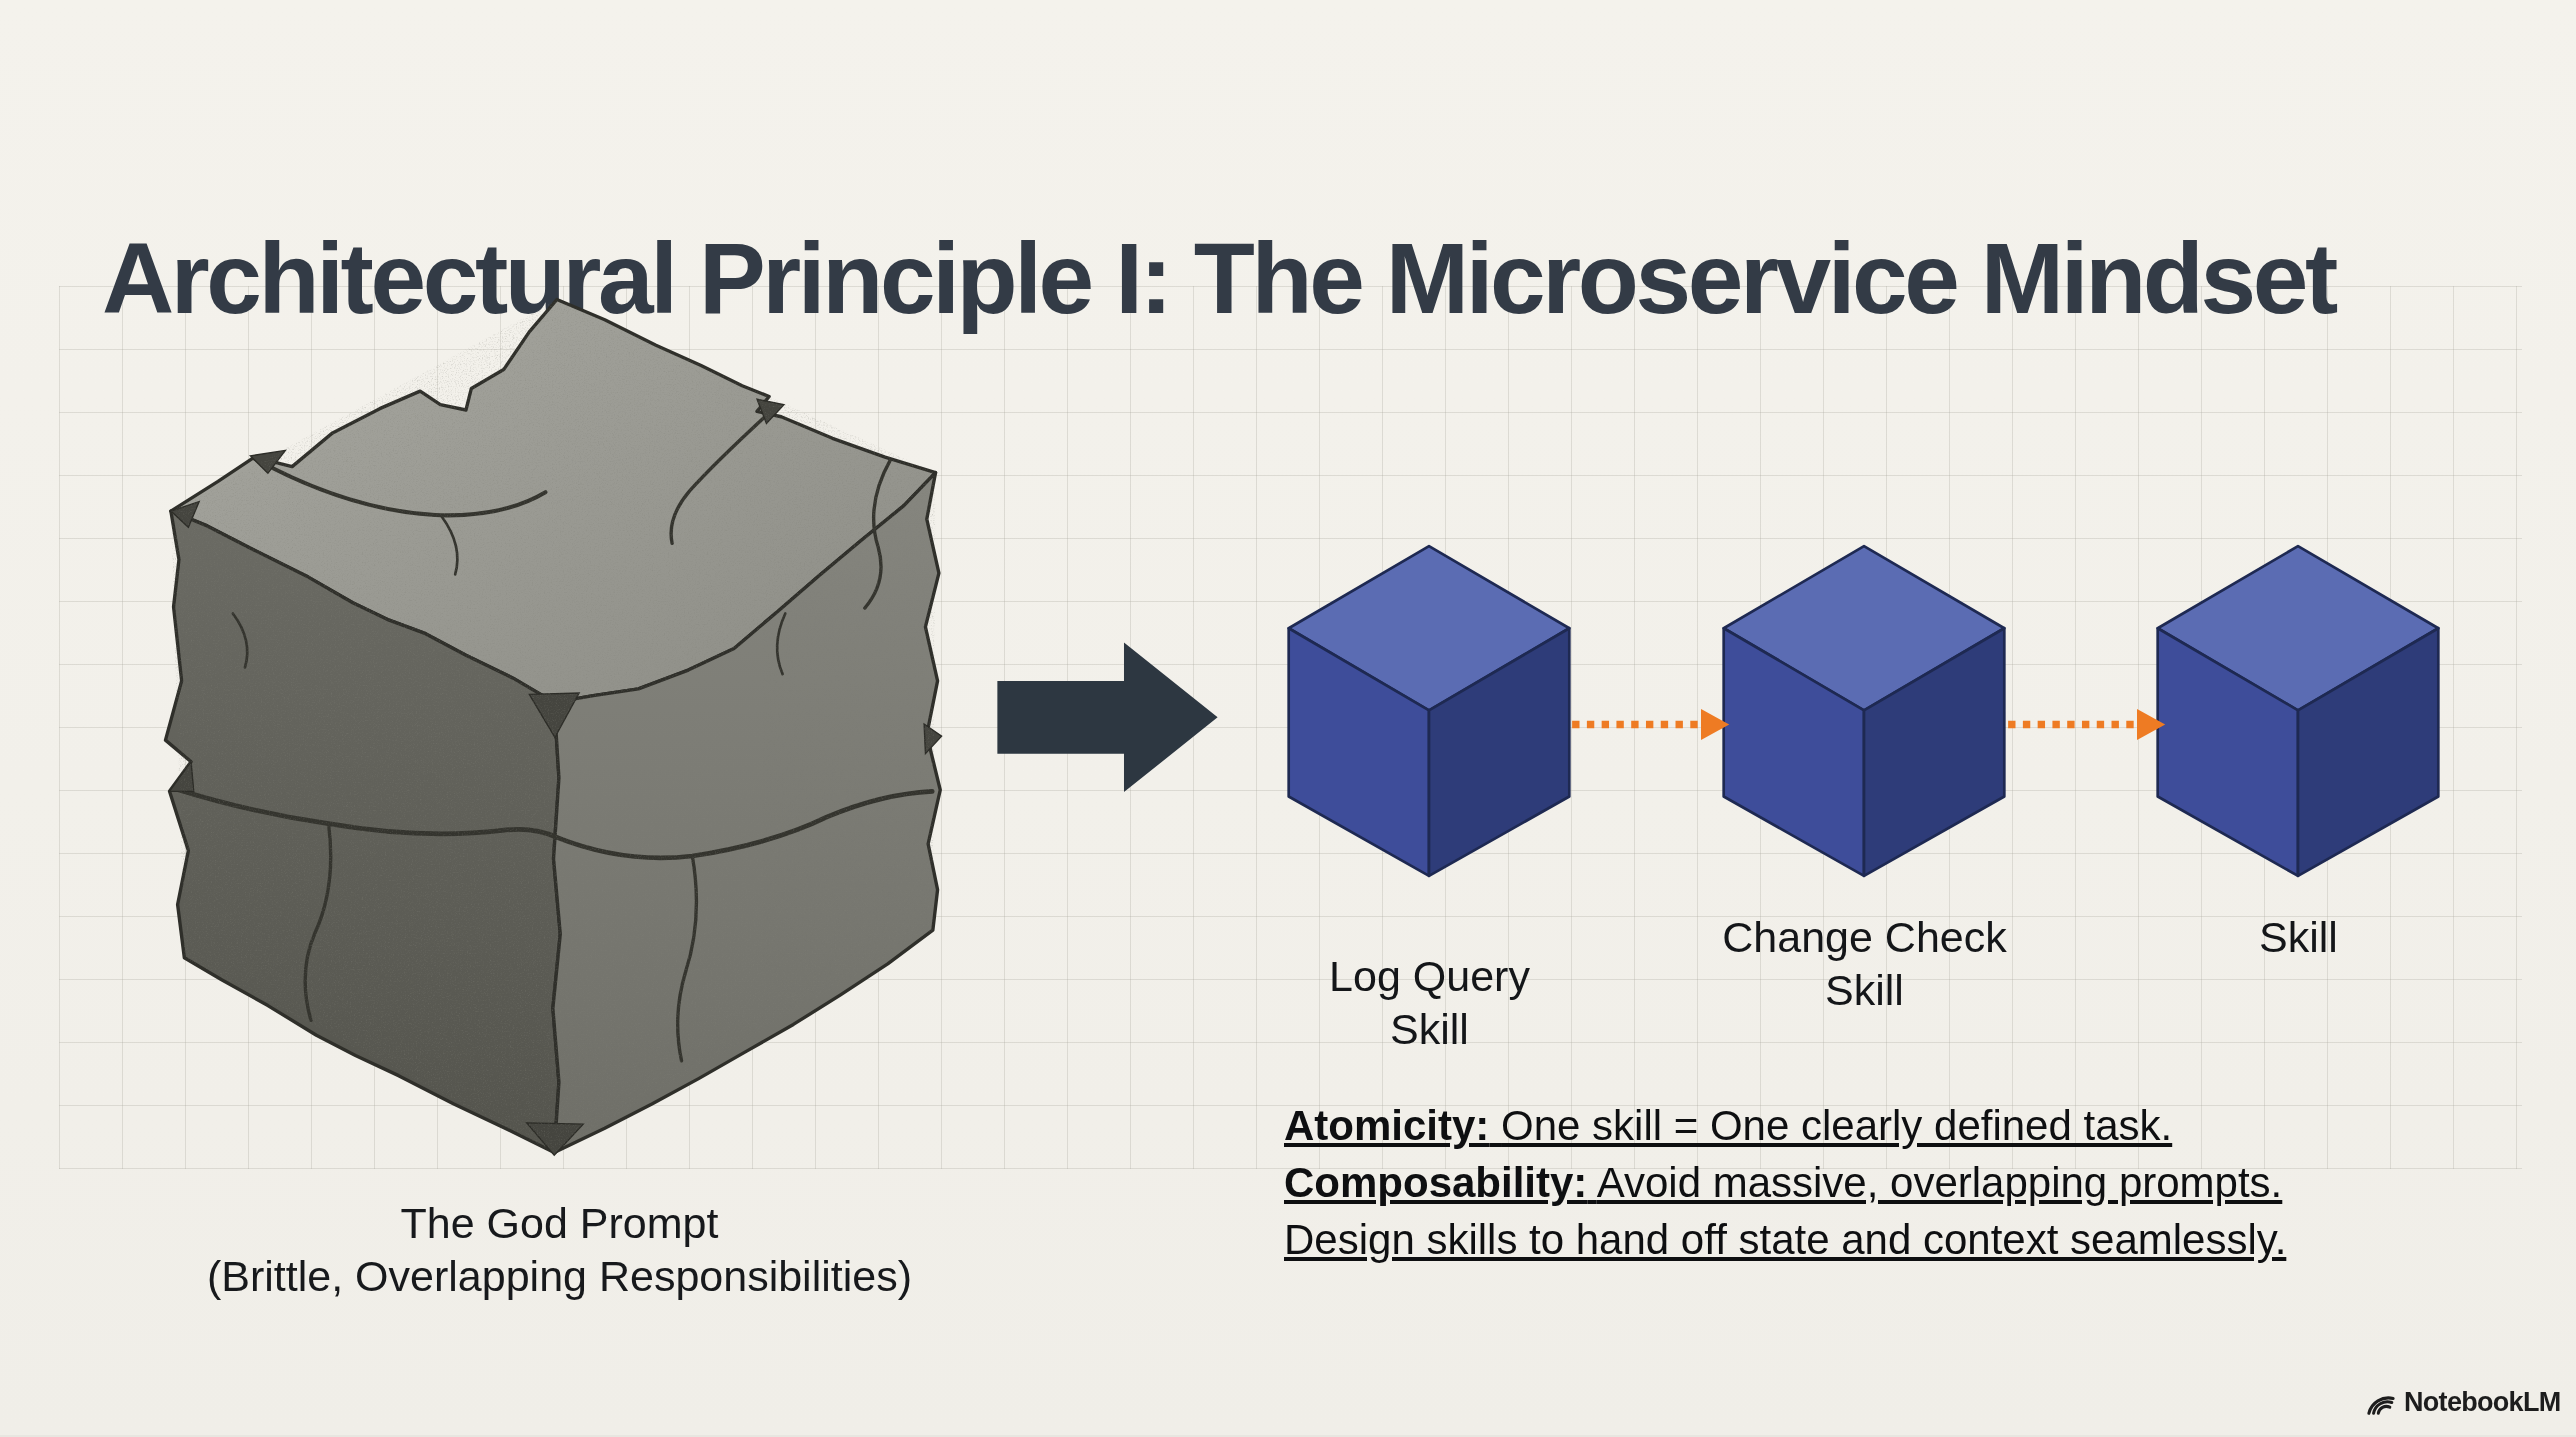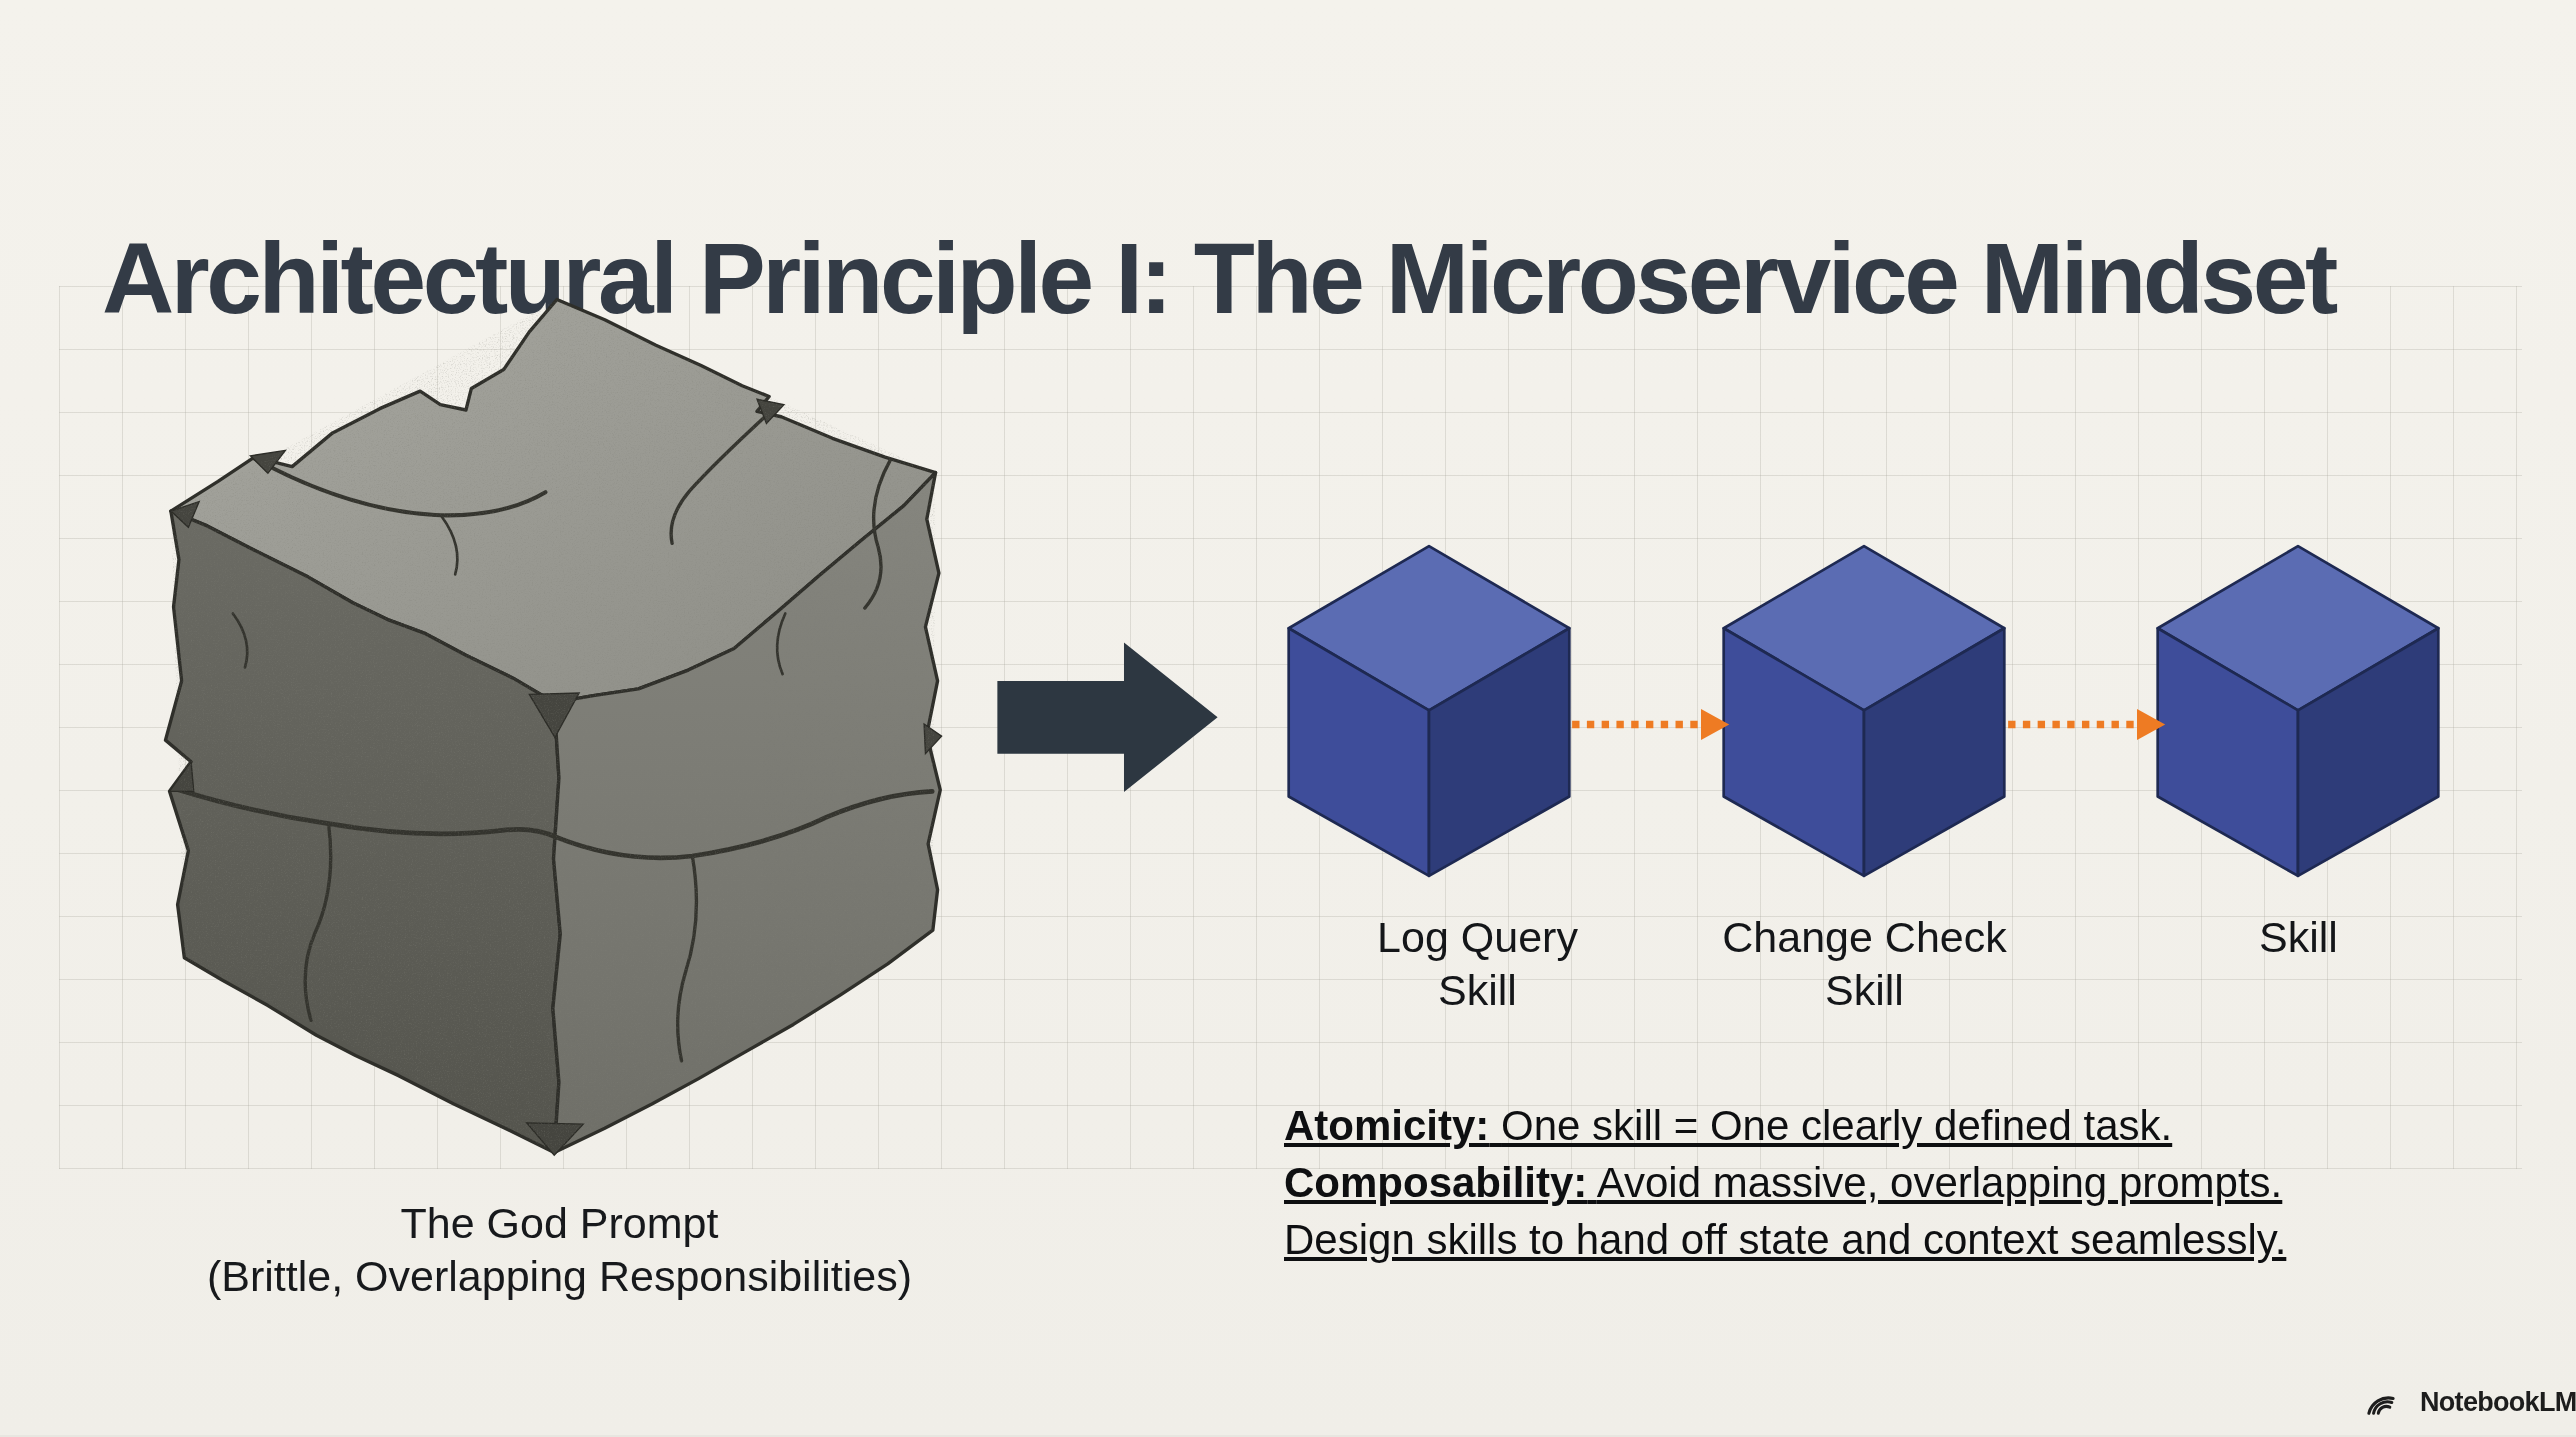--- a/index.html
+++ b/index.html
@@ -29,30 +29,30 @@
   .transform-arrow-svg{position:absolute;left:994px;top:637px;}
   .skill-cube-svg{position:absolute;top:543px;}
   .cube-1{left:1286px;} .cube-2{left:1721px;} .cube-3{left:2155px;}
   .skill-cube-svg polygon{stroke:#1e2952;stroke-width:4;stroke-linejoin:round;}
   .flow-arrow-svg{position:absolute;top:701px;}
   .flow-1{left:1569px;} .flow-2{left:2005px;}
   .skill-label{
     position:absolute;top:911px;width:431px;
     text-align:center;font-size:43px;line-height:53px;color:#141619;
   }
-  .label-1{left:1262px;} .label-2{left:1649px;} .label-3{left:2083px;}
+  .label-1{left:1214px;margin-top:39px;} .label-2{left:1649px;} .label-3{left:2083px;}
   .principles{
     position:absolute;left:1284px;top:1097px;
     font-size:42px;line-height:57px;color:#0e0f11;white-space:nowrap;text-decoration:underline;
   }
   .principles .block2{}
   .principles .term{font-weight:bold;}
   .watermark{
     position:absolute;left:2366px;top:1387px;
-    display:flex;align-items:center;gap:24px;
+    display:flex;align-items:center;gap:8px;
     color:#1d1d1d;font-size:27px;font-weight:bold;letter-spacing:-0.7px;
   }
   .monolith-svg .crack{fill:none;stroke:#34342e;stroke-linecap:round;}
   .monolith-svg .face{stroke:#2f2f2a;stroke-width:5;stroke-linejoin:round;}
   .monolith-svg .chip{fill:#45453f;stroke:#2c2c27;stroke-width:2;}
 </style>
 </head>
 <body>
 
 <div class="canvas">

